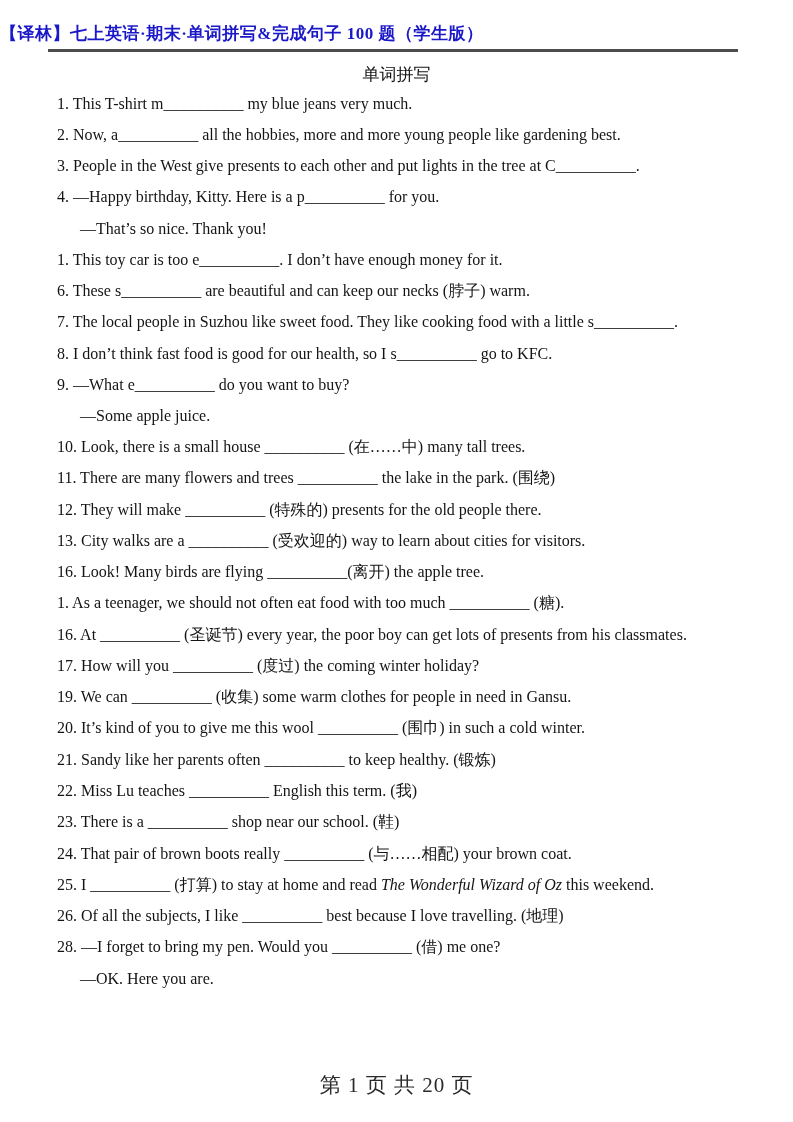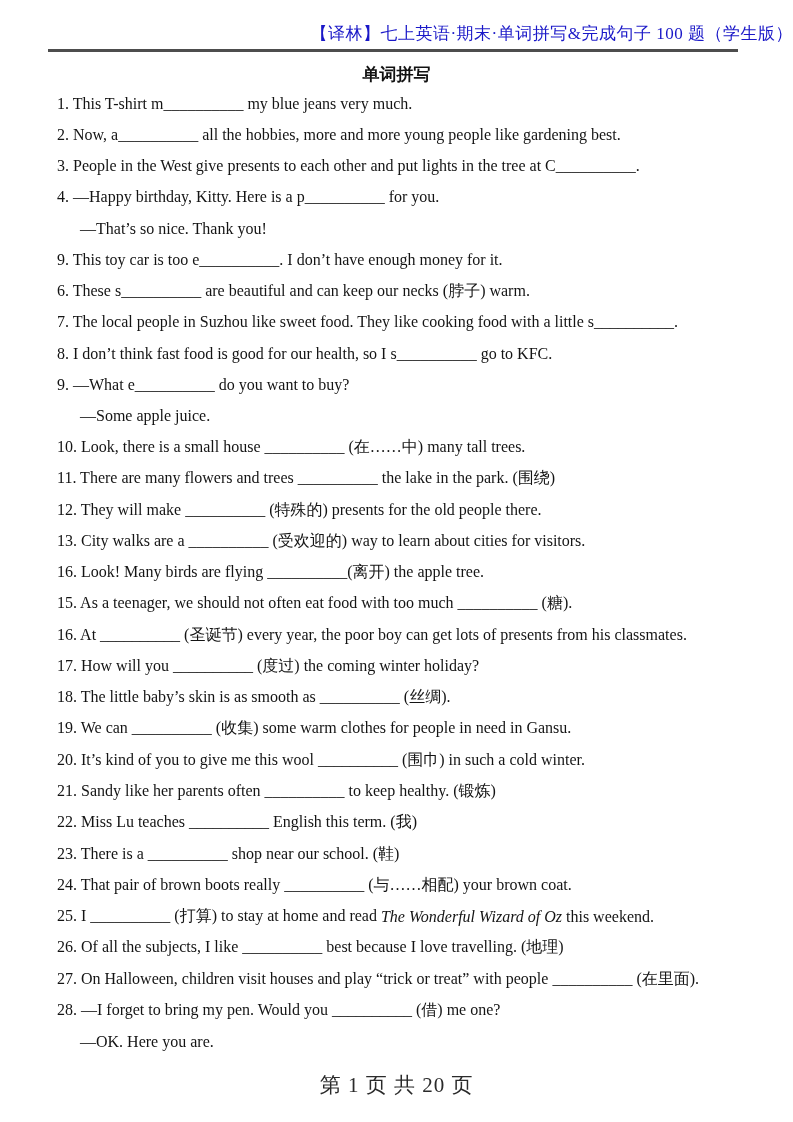--- a/index.html
+++ b/index.html
@@ -9,37 +9,37 @@
     position: relative;
     font-family: "Liberation Serif", "DejaVu Serif", serif;
     color: #1c1c1c;
     overflow: hidden;
   }
   .page { position: absolute; inset: 0; }
 
   .header-title {
     position: absolute;
     top: 22px; left: 0; right: 0;
-    text-align: right;
+    text-align: left;
     font-size: 17px;
-    font-weight: normal;
+    font-weight: bold;
     letter-spacing: 0.5px;
   }
   .header-rule {
     position: absolute;
     top: 49px; left: 48px;
     width: 690px; height: 3px;
     background: #4d4d4d;
   }
   .section-title {
     position: absolute;
     top: 63px; left: 0; right: 0;
     text-align: center;
     font-size: 17px;
-    font-weight: bold;
+    font-weight: normal;
     color: #111;
   }
 
   .questions {
     position: absolute;
     top: 88px; left: 57px; right: 36px;
   }
   .q-line {
     height: 31.27px;
     display: flex;
@@ -67,42 +67,40 @@
   <div class="header-title" style="color: rgb(26, 24, 200);">【译林】七上英语·期末·单词拼写&amp;完成句子 100 题（学生版）</div>
   <div class="header-rule"></div>
   <div class="section-title">单词拼写</div>
 
   <div class="questions" id="questions">
       <div class="q-line">1. This T-shirt m__________ my blue jeans very much.</div>
       <div class="q-line">2. Now, a__________ all the hobbies, more and more young people like gardening best.</div>
       <div class="q-line">3. People in the West give presents to each other and put lights in the tree at C__________.</div>
       <div class="q-line">4. —Happy birthday, Kitty. Here is a p__________ for you.</div>
       <div class="q-line indent">—That’s so nice. Thank you!</div>
-      <div class="q-line">9. This toy car is too e__________. I don’t have enough money for it.</div>
+      <div class="q-line">1. This toy car is too e__________. I don’t have enough money for it.</div>
       <div class="q-line">6. These s__________ are beautiful and can keep our necks (脖子) warm.</div>
       <div class="q-line">7. The local people in Suzhou like sweet food. They like cooking food with a little s__________.</div>
       <div class="q-line">8. I don’t think fast food is good for our health, so I s__________ go to KFC.</div>
       <div class="q-line">9. —What e__________ do you want to buy?</div>
       <div class="q-line indent">—Some apple juice.</div>
       <div class="q-line">10. Look, there is a small house __________ (在……中) many tall trees.</div>
       <div class="q-line">11. There are many flowers and trees __________ the lake in the park. (围绕)</div>
       <div class="q-line">12. They will make __________ (特殊的) presents for the old people there.</div>
       <div class="q-line">13. City walks are a __________ (受欢迎的) way to learn about cities for visitors.</div>
       <div class="q-line">16. Look! Many birds are flying __________(离开) the apple tree.</div>
-      <div class="q-line">15. As a teenager, we should not often eat food with too much __________ (糖).</div>
+      <div class="q-line">1. As a teenager, we should not often eat food with too much __________ (糖).</div>
       <div class="q-line">16. At __________ (圣诞节) every year, the poor boy can get lots of presents from his classmates.</div>
       <div class="q-line">17. How will you __________ (度过) the coming winter holiday?</div>
-      <div class="q-line">18. The little baby’s skin is as smooth as __________ (丝绸).</div>
       <div class="q-line">19. We can __________ (收集) some warm clothes for people in need in Gansu.</div>
       <div class="q-line">20. It’s kind of you to give me this wool __________ (围巾) in such a cold winter.</div>
       <div class="q-line">21. Sandy like her parents often __________ to keep healthy. (锻炼)</div>
       <div class="q-line">22. Miss Lu teaches __________ English this term. (我)</div>
       <div class="q-line">23. There is a __________ shop near our school. (鞋)</div>
       <div class="q-line">24. That pair of brown boots really __________ (与……相配) your brown coat.</div>
       <div class="q-line"><span>25. I __________ (打算) to stay at home and read </span><span class="italic">The Wonderful Wizard of Oz</span><span> this weekend.</span></div>
       <div class="q-line">26. Of all the subjects, I like __________ best because I love travelling. (地理)</div>
-      <div class="q-line">27. On Halloween, children visit houses and play “trick or treat” with people __________ (在里面).</div>
       <div class="q-line">28. —I forget to bring my pen. Would you __________ (借) me one?</div>
       <div class="q-line indent">—OK. Here you are.</div>
     </div>
 
   <div class="footer">第 1 页 共 20 页</div>
 </div>
 
 </body></html>

